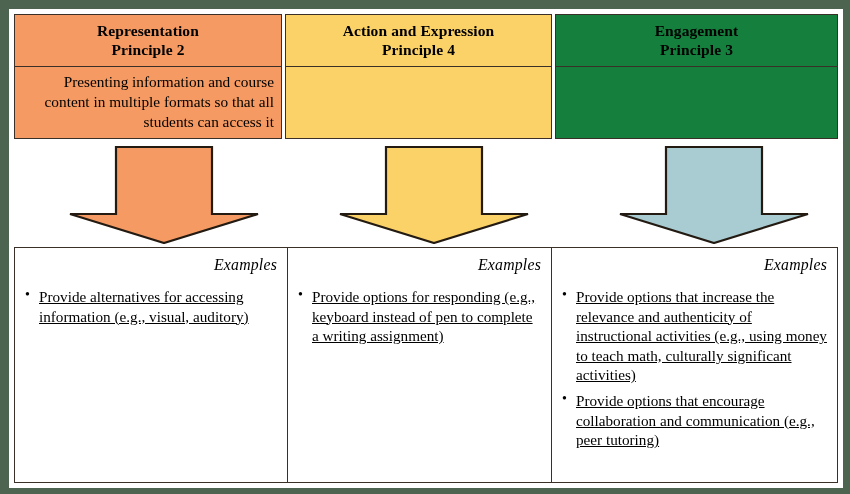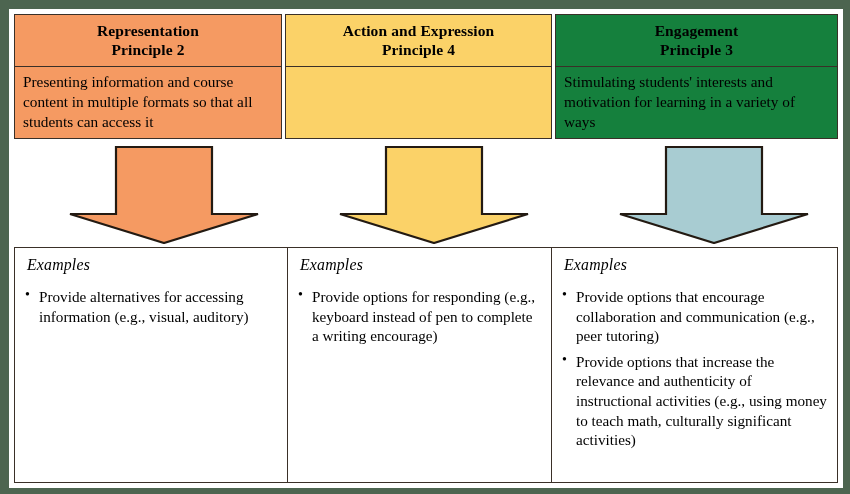--- a/index.html
+++ b/index.html
@@ -60,20 +60,21 @@
     text-align:center;
     letter-spacing:.1px;
   }
   .desc{
     flex:1;
     box-sizing:border-box;
     padding:5px 7px 4px 8px;
     font-size:15.3px;
     line-height:1.30;
     color:#000;
+    text-align:right;
   }
 
   .orange{background:#f59a62;}
   .yellow{background:#fbd268;}
   .teal  {background:#15803d;}
 
   
   .arrows{
     position:absolute;
     left:5px; top:137px;
@@ -107,24 +108,25 @@
   .excol.e1{width:273px;border-right:1.5px solid #3a3028;}
   .excol.e2{width:264px;border-right:1.5px solid #3a3028;}
   .excol.e3{flex:1;}
 
   .exlabel{
     font-style:italic;
     font-size:15.8px;
     color:#000;
     margin:0 0 13px 2px;
     letter-spacing:.2px;
+    text-align:right;
   }
   ul.exlist{
     list-style:none;
-    margin:0;padding:0;
+    margin:0;padding:0;text-decoration:underline;
   }
   ul.exlist li{
     position:relative;
     padding-left:14px;
     margin-bottom:6px;
     font-size:15.2px;
     line-height:1.29;
     color:#000;
   }
   ul.exlist li:before{
@@ -155,21 +157,20 @@
           <span>Action and Expression</span>
           <span>Principle 4</span>
         </div>
       </div>
 
       <div class="col c3 teal">
         <div class="title">
           <span>Engagement</span>
           <span>Principle 3</span>
         </div>
-        <div class="desc">Stimulating students' interests and motivation for learning in a variety of ways</div>
       </div>
 
     </div>
 
     <div class="arrows">
 
       <div class="arrowwrap a1">
         <svg viewBox="0 0 190 98" xmlns="http://www.w3.org/2000/svg">
           <polygon points="47,1 143,1 143,68 189,68 95,97 1,68 47,68" fill="#f59a62" stroke="#231a12" stroke-width="2.2" stroke-linejoin="miter"></polygon>
         </svg>
@@ -194,28 +195,28 @@
       <div class="excol e1">
         <div class="exlabel">Examples</div>
         <ul class="exlist">
           <li>Provide alternatives for accessing information (e.g., visual, auditory)</li>
         </ul>
       </div>
 
       <div class="excol e2">
         <div class="exlabel">Examples</div>
         <ul class="exlist">
-          <li>Provide options for responding (e.g., keyboard instead of pen to complete a writing encourage)</li>
+          <li>Provide options for responding (e.g., keyboard instead of pen to complete a writing assignment)</li>
         </ul>
       </div>
 
       <div class="excol e3">
         <div class="exlabel">Examples</div>
         <ul class="exlist">
+          <li>Provide options that increase the relevance and authenticity of instructional activities (e.g., using money to teach math, culturally significant activities)</li>
           <li>Provide options that encourage collaboration and communication (e.g., peer tutoring)</li>
-          <li>Provide options that increase the relevance and authenticity of instructional activities (e.g., using money to teach math, culturally significant activities)</li>
         </ul>
       </div>
 
     </div>
 
   </div>
 </div>
 
 </body></html>

